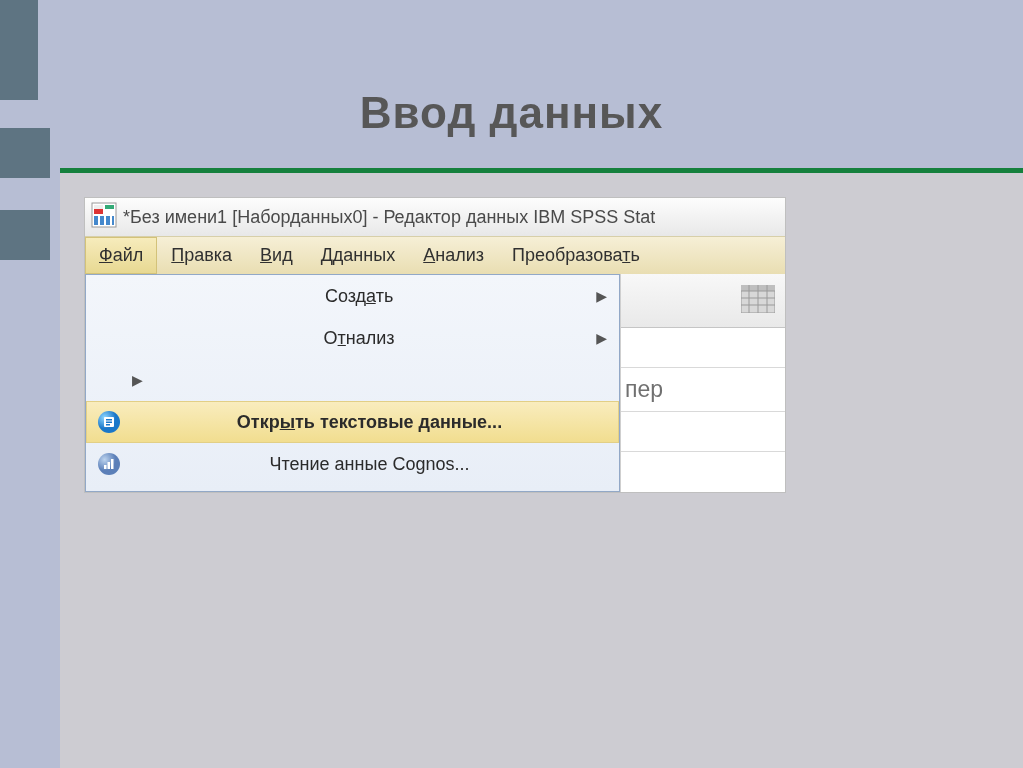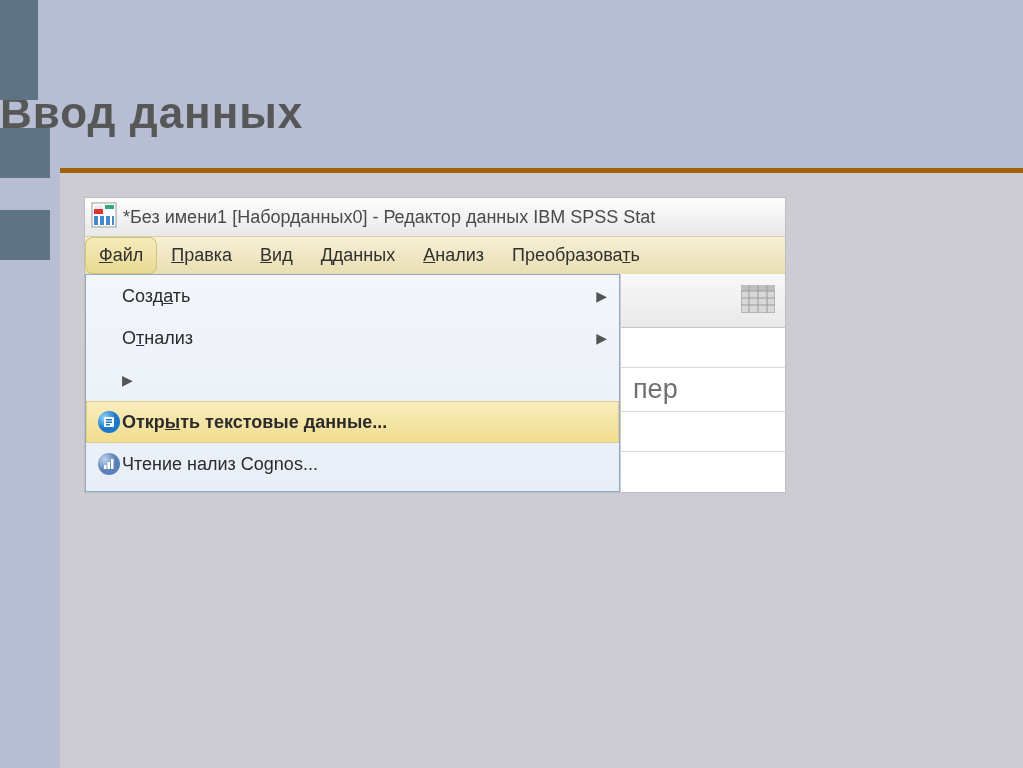--- a/index.html
+++ b/index.html
@@ -5,48 +5,48 @@
   * { box-sizing: border-box; margin: 0; padding: 0; }
   html, body { width: 1023px; height: 768px; overflow: hidden; font-family: Arial, Helvetica, sans-serif; }
   body { background: #b7bed4; position: relative; }
 
   
   .deco { position: absolute; left: 0; background: #5e7482; }
   .deco.d1 { top: 0; width: 38px; height: 100px; }
   .deco.d2 { top: 128px; width: 50px; height: 50px; }
   .deco.d3 { top: 210px; width: 50px; height: 50px; }
 
-  .slide-title { text-align: left; font-size: 44px; font-weight: bold; color: #575757; padding-top: 88px; letter-spacing: 1px; }
+  .slide-title { text-align: center; font-size: 44px; font-weight: bold; color: #575757; padding-top: 88px; letter-spacing: 1px; }
 
-  .slide-body { position: absolute; left: 60px; right: 0; top: 168px; bottom: 0; background: #cdccd2; border-top: 5px solid #a16207; padding: 24px 0 0 24px; }
+  .slide-body { position: absolute; left: 60px; right: 0; top: 168px; bottom: 0; background: #cdccd2; border-top: 5px solid #15803d; padding: 24px 0 0 24px; text-align: center; }
 
   .app-window { width: 702px; background: #fff; border: 1px solid #bfbfbf; }
 
   .title-bar { display: flex; align-items: center; height: 38px; background: linear-gradient(#fdfdfd,#e8e8e8); padding: 0 6px; gap: 6px; font-size: 18px; color: #4a4a4a; }
   .title-bar svg { flex: 0 0 auto; }
   .title-text { white-space: nowrap; overflow: hidden; }
 
   .menu-bar { display: flex; height: 38px; background: linear-gradient(#f6efd6,#e9deb2); border-top: 1px solid #d7cfa9; font-size: 18px; color: #303030; }
-  .menu-bar .m-item { display: flex; align-items: center; padding: 0 14px; white-space: nowrap; cursor: default; border-radius: 8px; }
+  .menu-bar .m-item { display: flex; align-items: center; padding: 0 14px; white-space: nowrap; cursor: default; }
   .menu-bar .m-item.sel { background: linear-gradient(#f7ecbd,#e7d891); box-shadow: inset 0 0 0 1px #d3c279; }
   .ul { text-decoration: underline; }
 
   .work-row { display: flex; }
 
   .dropdown { width: 535px; background: linear-gradient(#f3f6fb,#e8eef7); border: 1px solid #92a8c7; }
-  .dd-item { display: flex; align-items: center; height: 42px; padding: 0 12px 0 10px; font-size: 18px; color: #2b2b2b; cursor: default; }
+  .dd-item { display: flex; align-items: center; height: 42px; padding: 0 12px 0 10px; font-size: 18px; color: #2b2b2b; gap: 10px; cursor: default; }
   .dd-icon { width: 26px; height: 26px; flex: 0 0 26px; display: flex; align-items: center; justify-content: center; }
   .dd-label { flex: 1 1 auto; }
   .dd-arrow { flex: 0 0 auto; font-size: 14px; color: #555; }
   .dd-item.hover { background: linear-gradient(#f9edbf,#f1dd8e); box-shadow: inset 0 0 0 1px #e2cf86; font-weight: bold; }
 
   .side-area { flex: 1 1 auto; border-left: 1px solid #cfcfcf; }
   .tool-row { height: 54px; display: flex; justify-content: flex-end; align-items: center; border-bottom: 1px solid #c5c5c5; background: linear-gradient(#f8f8f8,#e9e9e9); padding-right: 10px; }
   .blank-row { height: 40px; border-bottom: 1px solid #d9d9d9; }
-  .data-row { height: 44px; display: flex; align-items: center; padding-left: 12px; font-size: 27px; color: #707070; border-bottom: 1px solid #d9d9d9; }
+  .data-row { height: 44px; display: flex; align-items: center; padding-left: 4px; font-size: 23px; color: #707070; border-bottom: 1px solid #d9d9d9; }
 </style>
 </head>
 <body>
 
 <div class="deco d1"></div>
 <div class="deco d2"></div>
 <div class="deco d3"></div>
 
 <div class="slide-title">Ввод данных</div>
 
@@ -139,21 +139,21 @@
                   <radialGradient id="g2" cx="30%" cy="30%">
                     <stop offset="0" stop-color="#bcd3ee"></stop>
                     <stop offset="1" stop-color="#5b7fb8"></stop>
                   </radialGradient>
                 </defs>
               <rect x="7" y="13" width="2.5" height="4" fill="#fff"></rect>
               <rect x="10.5" y="10" width="2.5" height="7" fill="#fff"></rect>
               <rect x="14" y="7" width="2.5" height="10" fill="#fff"></rect>
             </svg>
           </span>
-          <span class="dd-label"><span>Чтение нализ Co</span><span class="ul">g</span><span>nos...</span></span>
+          <span class="dd-label"><span>Чтение анные Co</span><span class="ul">g</span><span>nos...</span></span>
         </div>
 
       </div>
 
       <div class="side-area">
         <div class="tool-row">
           <span>
             <svg width="34" height="28" viewBox="0 0 34 28">
               <rect x="0" y="0" width="34" height="28" fill="#d8d8d8" stroke="#9a9a9a"></rect>
               <rect x="0" y="0" width="34" height="6" fill="#bfbfbf"></rect>

